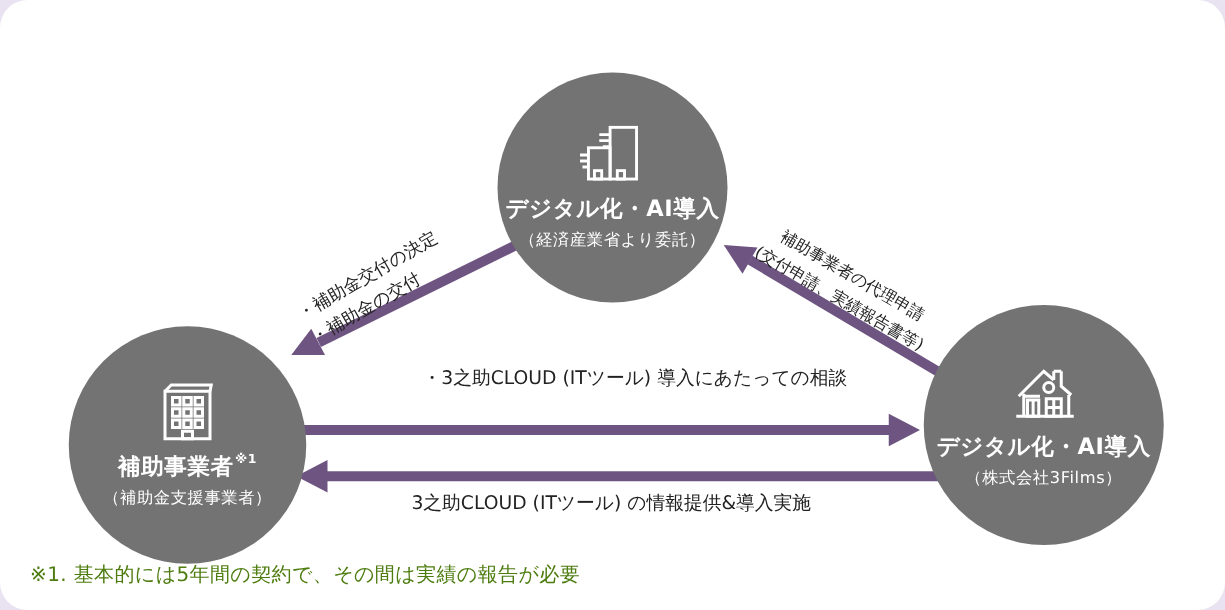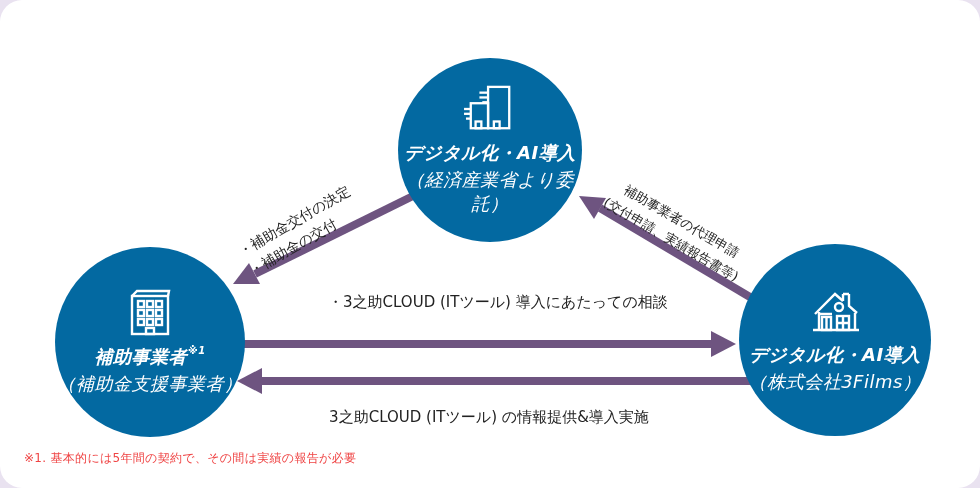--- a/index.html
+++ b/index.html
@@ -8,44 +8,43 @@
     font-family:"DejaVu Sans","Liberation Sans",sans-serif;
     width:980px;height:488px;overflow:hidden;
   }
   .card{
     position:relative;width:980px;height:488px;
     background:#ffffff;border-radius:22px;overflow:hidden;
   }
   .arrow-layer{position:absolute;left:0;top:0;z-index:1;}
   .node{
     position:absolute;z-index:2;border-radius:50%;
-    background:#0369a1;color:#ffffff;
+    background:#737373;color:#ffffff;
     display:flex;flex-direction:column;align-items:center;justify-content:center;
     text-align:center;
-    font-style:italic;
   }
   .node-office{left:398px;top:58px;width:184px;height:184px;}
-  .node-subsidized{left:55px;top:247px;width:190px;height:190px;}
+  .node-subsidized{left:55px;top:261px;width:190px;height:190px;}
   .node-support{left:739px;top:244px;width:192px;height:192px;}
   .node .icon{margin-bottom:8px;line-height:0;}
   .node .title{font-weight:bold;font-size:18px;line-height:1.22;letter-spacing:0.5px;}
   .node .title sup{font-size:10px;font-weight:bold;position:relative;top:-2px;margin-left:1px;}
-  .node .subtitle{font-size:18px;margin-top:4px;letter-spacing:0.5px;}
+  .node .subtitle{font-size:13px;margin-top:4px;letter-spacing:0.5px;}
   .label{position:absolute;z-index:3;color:#222222;white-space:nowrap;}
   .label-diag-left{
     left:300px;top:231px;font-size:14px;line-height:1.55;
     transform:translate(-50%,-50%) rotate(-30deg);width:max-content;
   }
   .label-diag-right{
     left:676px;top:231px;font-size:13px;line-height:1.6;text-align:center;
     transform:translate(-50%,-50%) rotate(30deg);width:max-content;
   }
-  .label-horiz-top{left:328px;top:291px;font-size:15px;line-height:22px;}
-  .label-horiz-bottom{left:489px;top:408px;font-size:15px;transform:translateX(-50%);}
-  .footnote{position:absolute;z-index:3;left:24px;top:450px;font-size:12px;color:#ef4444;letter-spacing:0.3px;}
+  .label-horiz-top{left:338px;top:291px;font-size:15px;line-height:22px;}
+  .label-horiz-bottom{left:489px;top:393px;font-size:15px;transform:translateX(-50%);}
+  .footnote{position:absolute;z-index:3;left:24px;top:450px;font-size:16px;color:#4d7c0f;letter-spacing:0.3px;}
 </style>
 </head>
 <body>
 
 <div class="card">
 
   <svg class="arrow-layer" width="980" height="488" viewBox="0 0 980 488">
     <g>
       <line x1="415" y1="195" x2="255" y2="274" stroke="#6e5480" stroke-width="8"></line>
       <polygon points="233,284 249,263 260,284" fill="#6e5480"></polygon>

